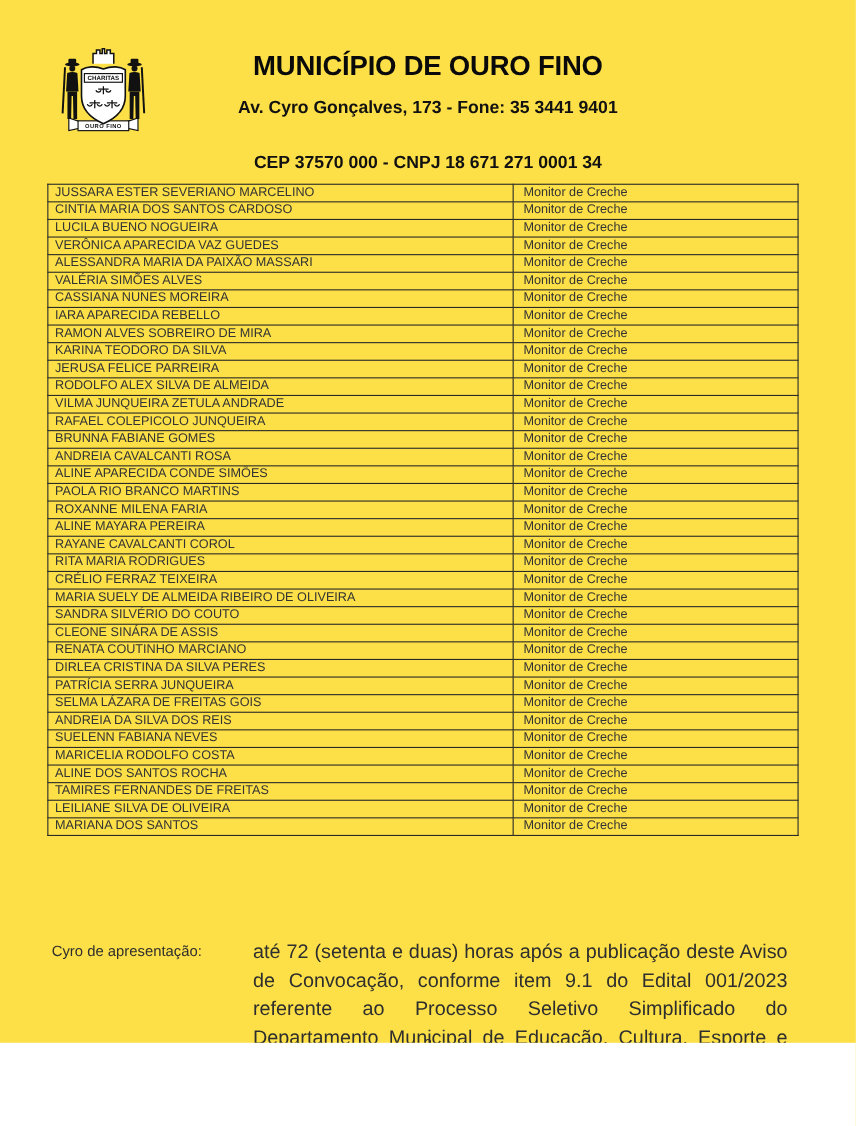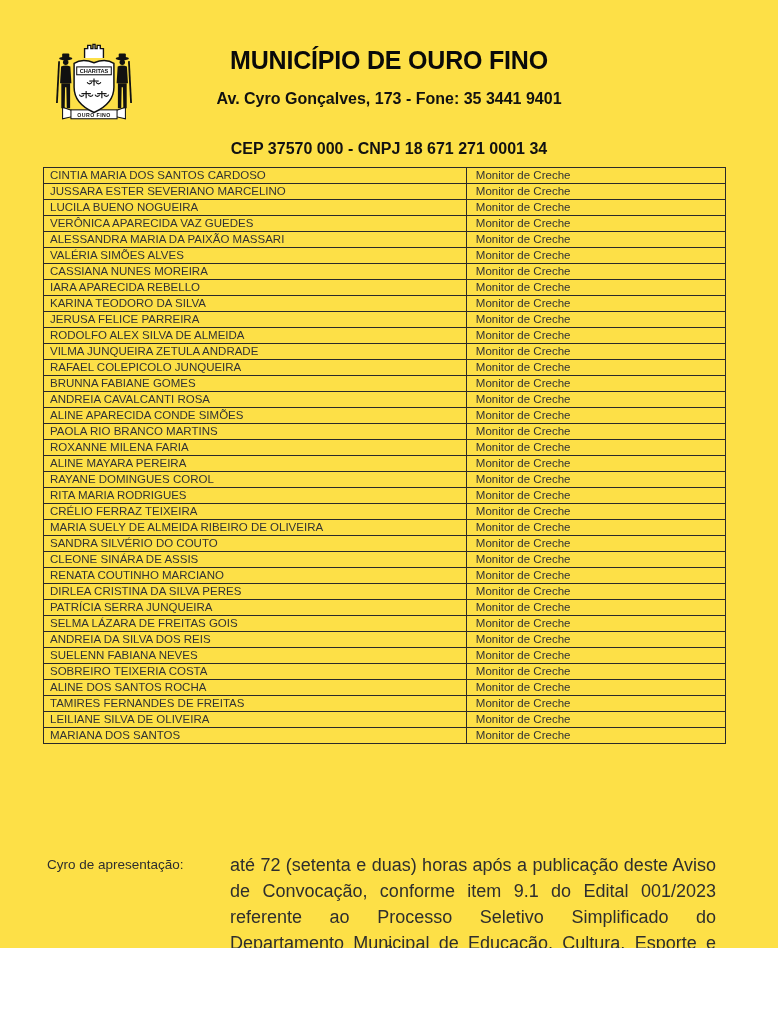--- a/index.html
+++ b/index.html
@@ -125,28 +125,28 @@
       </svg>
     </div>
     <h1 class="title">MUNICÍPIO DE OURO FINO</h1>
     <p class="addr-line addr1">Av. Cyro Gonçalves, 173 - Fone: 35 3441 9401</p>
     <p class="addr-line addr2">CEP 37570 000 - CNPJ 18 671 271 0001 34</p>
   </header>
 
   <table class="convocation">
     <tbody>
         <tr>
+          <td class="col-name">JUSSARA ESTER SEVERIANO MARCELINO</td>
+          <td class="col-pos">Monitor de Creche</td>
+        </tr>
+        <tr>
           <td class="col-name">CINTIA MARIA DOS SANTOS CARDOSO</td>
           <td class="col-pos">Monitor de Creche</td>
         </tr>
         <tr>
-          <td class="col-name">JUSSARA ESTER SEVERIANO MARCELINO</td>
-          <td class="col-pos">Monitor de Creche</td>
-        </tr>
-        <tr>
           <td class="col-name">LUCILA BUENO NOGUEIRA</td>
           <td class="col-pos">Monitor de Creche</td>
         </tr>
         <tr>
           <td class="col-name">VERÔNICA APARECIDA VAZ GUEDES</td>
           <td class="col-pos">Monitor de Creche</td>
         </tr>
         <tr>
           <td class="col-name">ALESSANDRA MARIA DA PAIXÃO MASSARI</td>
           <td class="col-pos">Monitor de Creche</td>
@@ -157,20 +157,24 @@
         </tr>
         <tr>
           <td class="col-name">CASSIANA NUNES MOREIRA</td>
           <td class="col-pos">Monitor de Creche</td>
         </tr>
         <tr>
           <td class="col-name">IARA APARECIDA REBELLO</td>
           <td class="col-pos">Monitor de Creche</td>
         </tr>
         <tr>
+          <td class="col-name">RAMON ALVES SOBREIRO DE MIRA</td>
+          <td class="col-pos">Monitor de Creche</td>
+        </tr>
+        <tr>
           <td class="col-name">KARINA TEODORO DA SILVA</td>
           <td class="col-pos">Monitor de Creche</td>
         </tr>
         <tr>
           <td class="col-name">JERUSA FELICE PARREIRA</td>
           <td class="col-pos">Monitor de Creche</td>
         </tr>
         <tr>
           <td class="col-name">RODOLFO ALEX SILVA DE ALMEIDA</td>
           <td class="col-pos">Monitor de Creche</td>
@@ -201,21 +205,21 @@
         </tr>
         <tr>
           <td class="col-name">ROXANNE MILENA FARIA</td>
           <td class="col-pos">Monitor de Creche</td>
         </tr>
         <tr>
           <td class="col-name">ALINE MAYARA PEREIRA</td>
           <td class="col-pos">Monitor de Creche</td>
         </tr>
         <tr>
-          <td class="col-name">RAYANE DOMINGUES COROL</td>
+          <td class="col-name">RAYANE CAVALCANTI COROL</td>
           <td class="col-pos">Monitor de Creche</td>
         </tr>
         <tr>
           <td class="col-name">RITA MARIA RODRIGUES</td>
           <td class="col-pos">Monitor de Creche</td>
         </tr>
         <tr>
           <td class="col-name">CRÉLIO FERRAZ TEIXEIRA</td>
           <td class="col-pos">Monitor de Creche</td>
         </tr>
@@ -249,21 +253,21 @@
         </tr>
         <tr>
           <td class="col-name">ANDREIA DA SILVA DOS REIS</td>
           <td class="col-pos">Monitor de Creche</td>
         </tr>
         <tr>
           <td class="col-name">SUELENN FABIANA NEVES</td>
           <td class="col-pos">Monitor de Creche</td>
         </tr>
         <tr>
-          <td class="col-name">SOBREIRO TEIXERIA COSTA</td>
+          <td class="col-name">MARICELIA RODOLFO COSTA</td>
           <td class="col-pos">Monitor de Creche</td>
         </tr>
         <tr>
           <td class="col-name">ALINE DOS SANTOS ROCHA</td>
           <td class="col-pos">Monitor de Creche</td>
         </tr>
         <tr>
           <td class="col-name">TAMIRES FERNANDES DE FREITAS</td>
           <td class="col-pos">Monitor de Creche</td>
         </tr>

